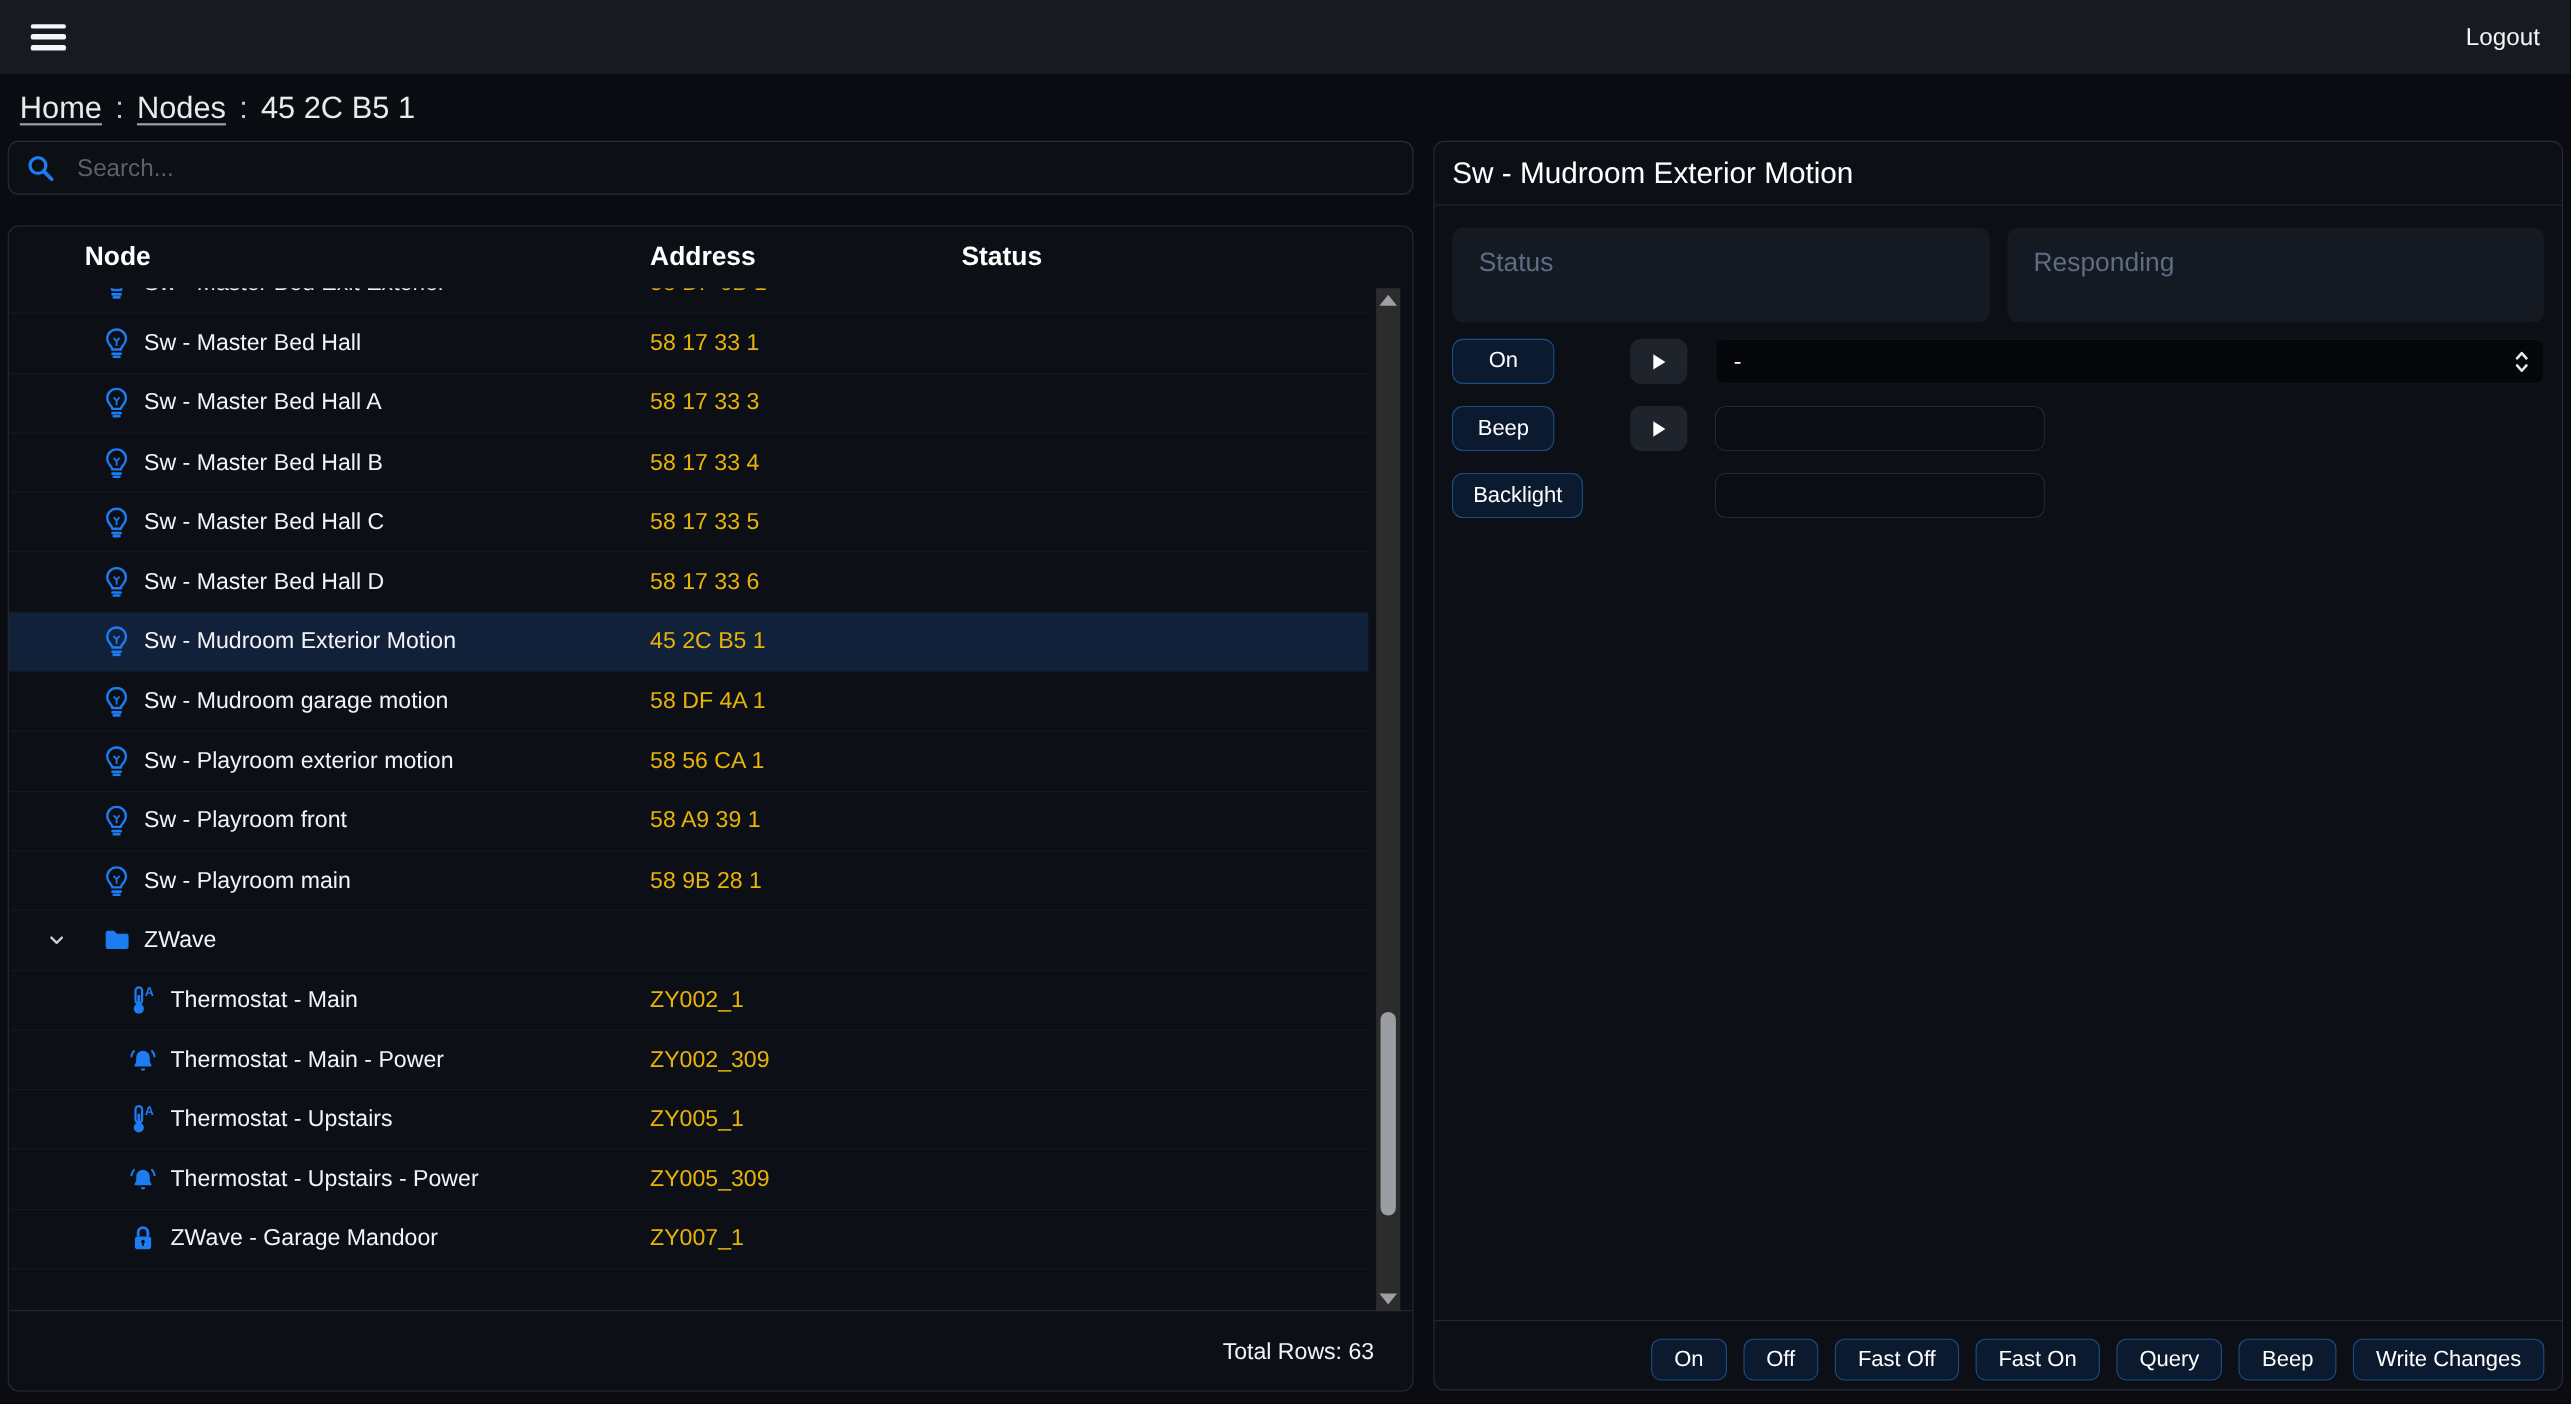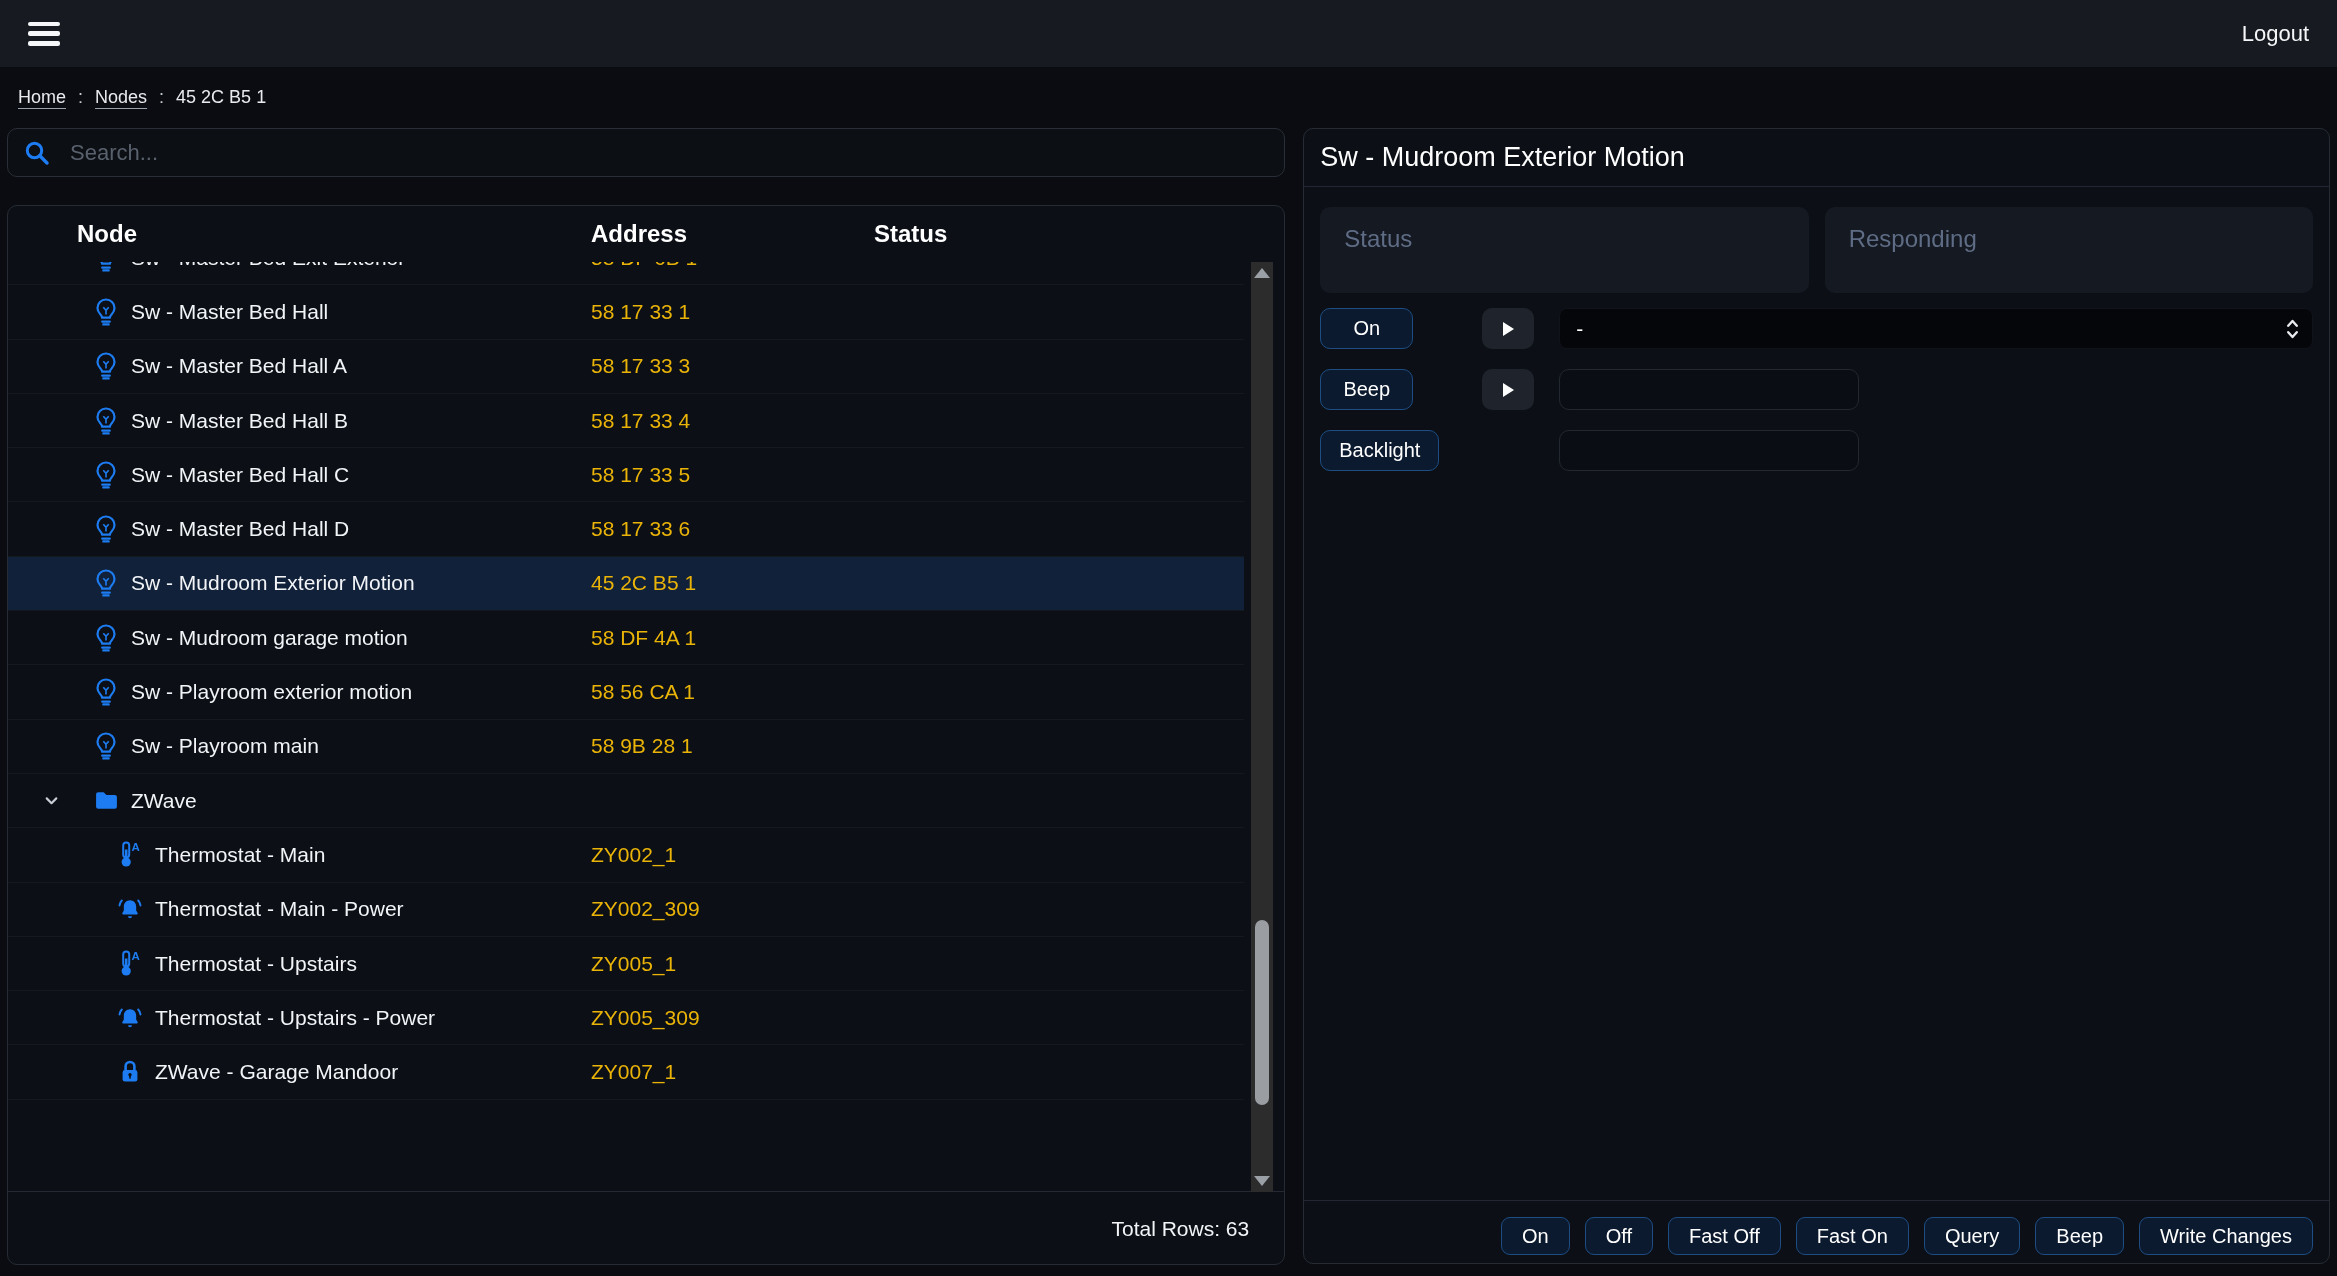--- a/index.html
+++ b/index.html
@@ -7,21 +7,21 @@
   body { font-family:"Liberation Sans", sans-serif; color:#eceef2; }
   .app { position:relative; width:2337px; height:1276px; background:#0a0c11; overflow:hidden; }
 
   
   .topbar { height:67px; background:#171a21; display:flex; align-items:center; justify-content:space-between; padding:0 28px; }
   .hamburger { width:32px; height:24px; display:flex; flex-direction:column; justify-content:space-between; cursor:pointer; }
   .hamburger span { display:block; height:4.5px; background:#f5f6f8; border-radius:2px; }
   .logout { font-size:22px; color:#f5f6f8; }
 
   
-  .breadcrumb { height:61px; display:flex; align-items:center; padding-left:18px; font-size:18px; color:#e8eaee; }
+  .breadcrumb { height:61px; display:flex; align-items:center; padding-left:18px; font-size:28px; color:#e8eaee; }
   .breadcrumb .sep { margin:0 12px; color:#c7ccd4; }
   .breadcrumb .crumb.link { text-decoration:underline; text-underline-offset:5px; text-decoration-color:#9aa2ad; cursor:pointer; }
 
   
   .content { display:flex; gap:18px; padding:0 7px; margin-top:0; }
   .left-col { width:1412px; }
   .right-panel { width:1134px; height:1136px; background:#0c1016; border:1px solid #262b34; border-radius:10px; display:flex; flex-direction:column; }
 
   
   .searchbox { height:49px; background:#0c0f14; border:1px solid #2a2f37; border-radius:10px; display:flex; align-items:center; padding:0 16px; margin-bottom:28px; }
@@ -277,20 +277,39 @@
       <span class="row-icon">
                     <svg width="20" height="28" viewBox="0 0 20 28">
      <path d="M10 1.5 C5.2 1.5 1.5 5.2 1.5 10 c0 2.8 1.2 4.4 2.5 5.9 1 1.2 1.9 2.3 2.2 3.8 h7.6 c.3-1.5 1.2-2.6 2.2-3.8 1.3-1.5 2.5-3.1 2.5-5.9 0-4.8-3.7-8.5-8.5-8.5 z" fill="none" stroke="#1d7cf2" stroke-width="2.2"></path>
      <path d="M7.3 9.2 l2.7 3.1 2.7-3.1 M10 12.3 v4.2" fill="none" stroke="#1d7cf2" stroke-width="1.6"></path>
      <path d="M6.3 23.6 h7.4 M7.4 26.4 h5.2" stroke="#1d7cf2" stroke-width="2.4" stroke-linecap="round"></path>
                     </svg>
                   </span>
       <span class="label">Sw - Playroom exterior motion</span>
     </div>
     <div class="cell-addr">58 56 CA 1</div>
+    <div class="cell-status"></div>
+  </div>
+              <div class="trow">
+    <div class="cell-name">
+      <span class="caret">
+        <svg width="17" height="17" viewBox="0 0 16 16">
+                      <path d="M3.5 6 L8 10.5 L12.5 6" fill="none" stroke="#c9ced6" stroke-width="2" stroke-linecap="round" stroke-linejoin="round"></path>
+                    </svg>
+      </span>
+      <span class="row-icon">
+                    <svg width="20" height="28" viewBox="0 0 20 28">
+     <path d="M10 1.5 C5.2 1.5 1.5 5.2 1.5 10 c0 2.8 1.2 4.4 2.5 5.9 1 1.2 1.9 2.3 2.2 3.8 h7.6 c.3-1.5 1.2-2.6 2.2-3.8 1.3-1.5 2.5-3.1 2.5-5.9 0-4.8-3.7-8.5-8.5-8.5 z" fill="none" stroke="#1d7cf2" stroke-width="2.2"></path>
+     <path d="M7.3 9.2 l2.7 3.1 2.7-3.1 M10 12.3 v4.2" fill="none" stroke="#1d7cf2" stroke-width="1.6"></path>
+     <path d="M6.3 23.6 h7.4 M7.4 26.4 h5.2" stroke="#1d7cf2" stroke-width="2.4" stroke-linecap="round"></path>
+                    </svg>
+                  </span>
+      <span class="label">Sw - Playroom front</span>
+    </div>
+    <div class="cell-addr">58 A9 39 1</div>
     <div class="cell-status"></div>
   </div>
               <div class="trow">
     <div class="cell-name">
       <span class="caret">
         <svg width="17" height="17" viewBox="0 0 16 16">
                       <path d="M3.5 6 L8 10.5 L12.5 6" fill="none" stroke="#c9ced6" stroke-width="2" stroke-linecap="round" stroke-linejoin="round"></path>
                     </svg>
       </span>
       <span class="row-icon">

